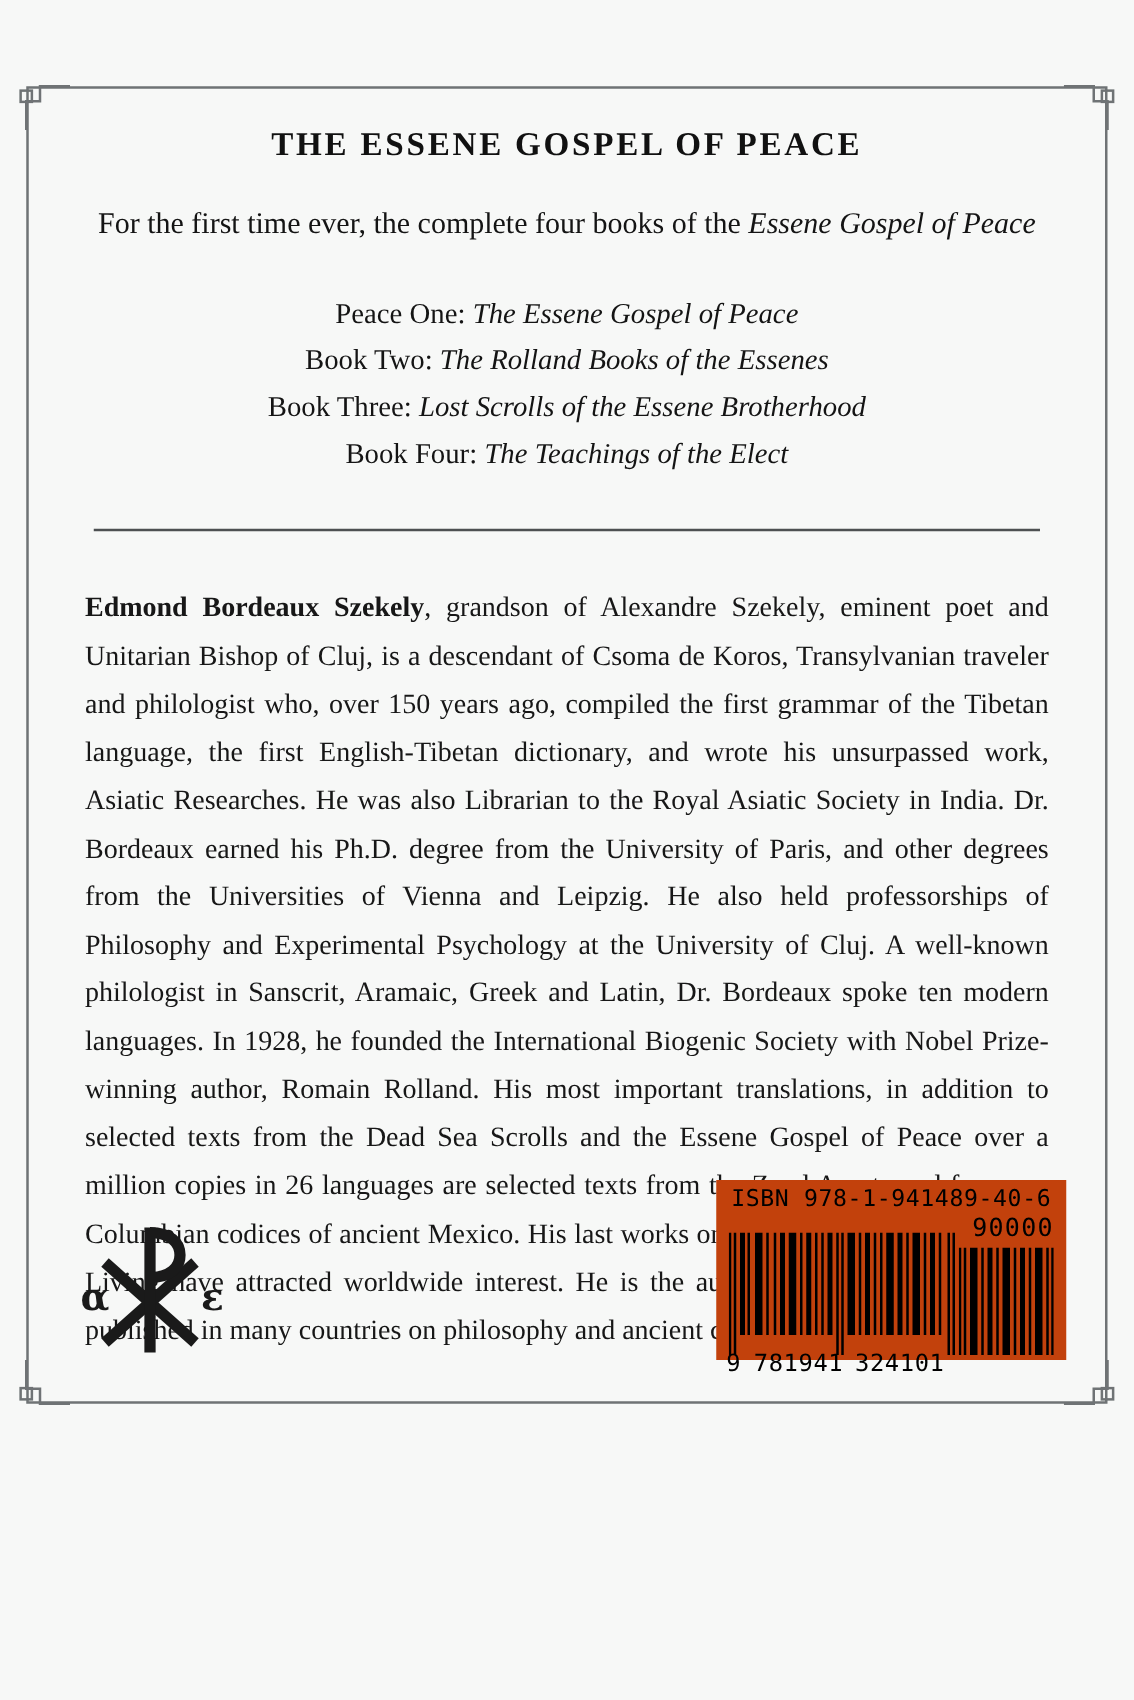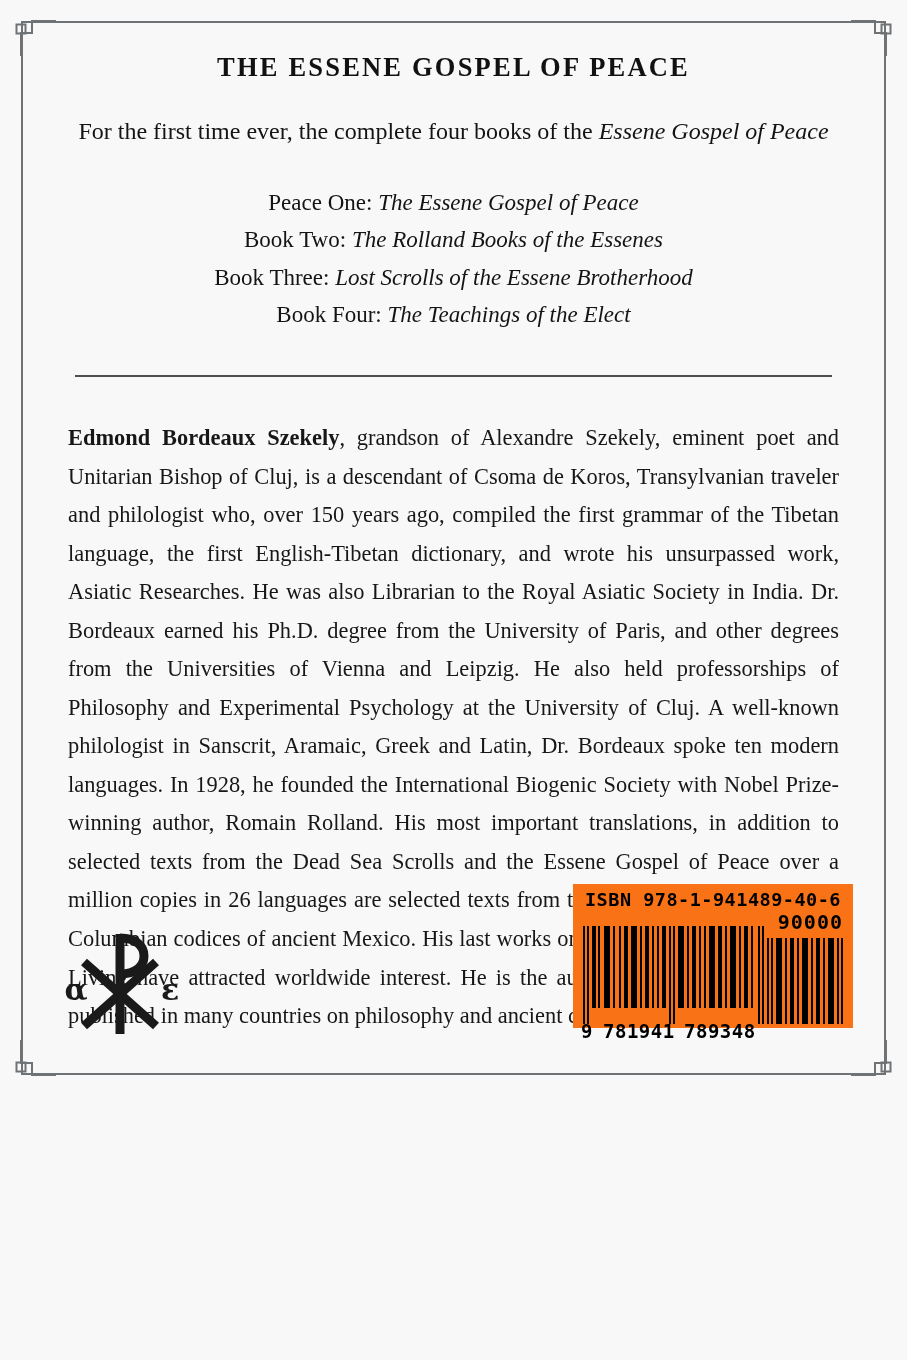--- a/index.html
+++ b/index.html
@@ -11,20 +11,21 @@
     font-family: "Liberation Serif", "DejaVu Serif", serif;
     color: #1a1a1a;
   }
   #page {
     position: relative;
     width: 907px;
     height: 1096px;
     background: #f7f8f7;
     overflow: hidden;
     box-sizing: border-box;
+    margin-top: 48px;
   }
 
   
   .frame {
     position: absolute;
     left: 21px;
     top: 21px;
     right: 21px;
     bottom: 21px;
     border: 2px solid #6f7375;
@@ -112,26 +113,25 @@
     position: absolute;
     left: 6px;
     bottom: 2px;
     width: 128px;
     height: 112px;
   }
 
   .barcode-block {
     position: absolute;
     right: 0;
-    bottom: 12px;
+    bottom: 0;
     width: 280px;
-    background: #f97316;
+    background: #c2410c;
     padding: 6px 8px 4px 8px;
     box-sizing: border-box;
-    font-weight: bold;
   }
   .isbn-line {
     font-family: "DejaVu Sans Mono", "Liberation Mono", monospace;
     font-size: 18.5px;
     letter-spacing: 0.5px;
     text-align: center;
     color: #000;
     line-height: 1.1;
     white-space: nowrap;
   }
@@ -310,19 +310,19 @@
             <rect x="56" y="0" width="2" height="86"></rect>
             <rect x="61" y="0" width="6" height="86"></rect>
             <rect x="70" y="0" width="2" height="86"></rect>
             <rect x="74" y="0" width="2" height="86"></rect>
           </g>
         </svg>
 
         <div class="ean-digits">
           <span class="d0">9</span>
           <span class="d1">781941</span>
-          <span class="d2">789348</span>
+          <span class="d2">324101</span>
         </div>
       </div>
     </div>
 
   </div>
 </div>
 
 </body></html>

